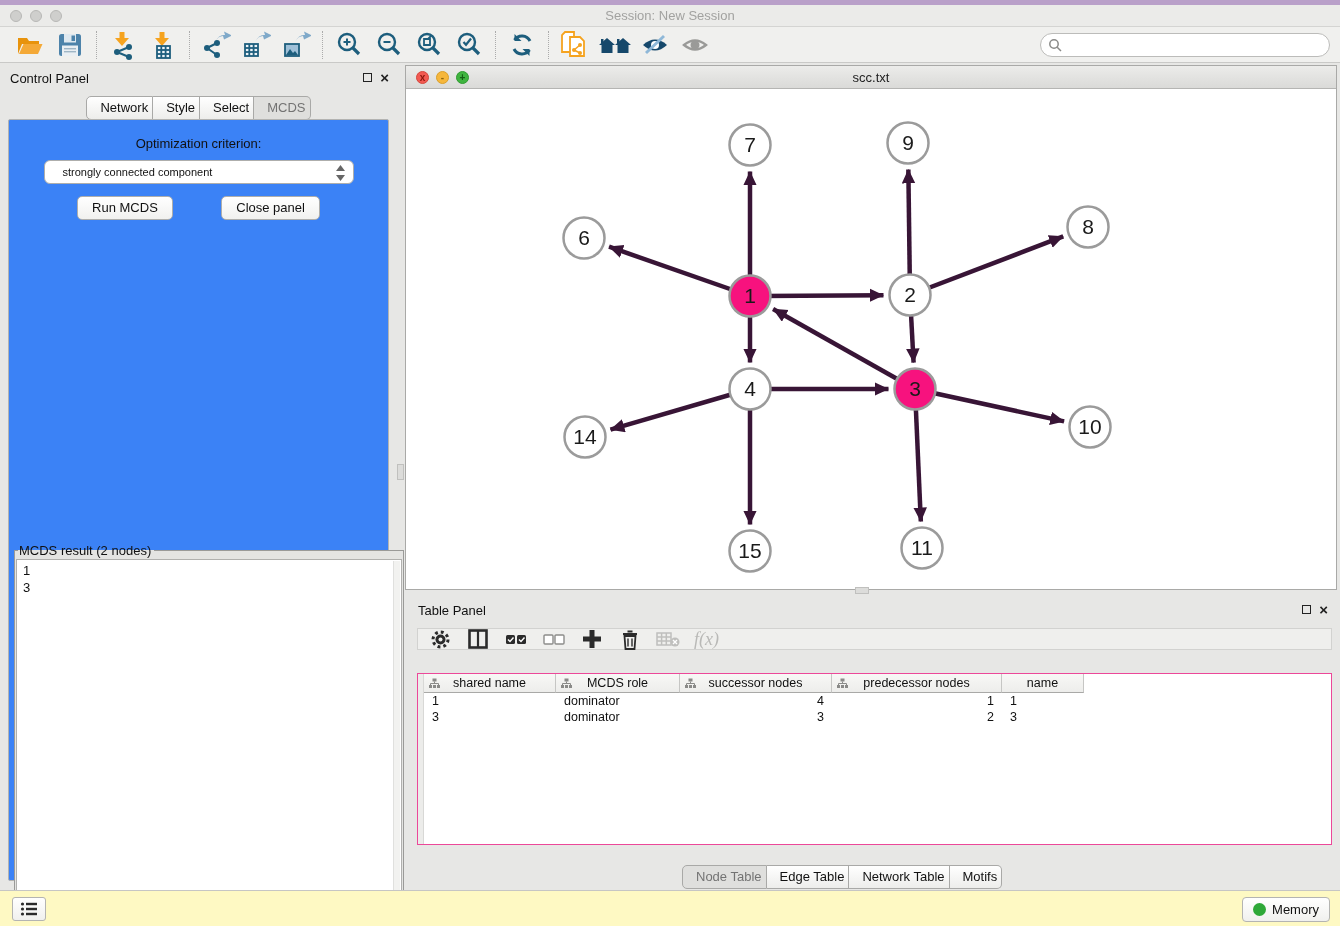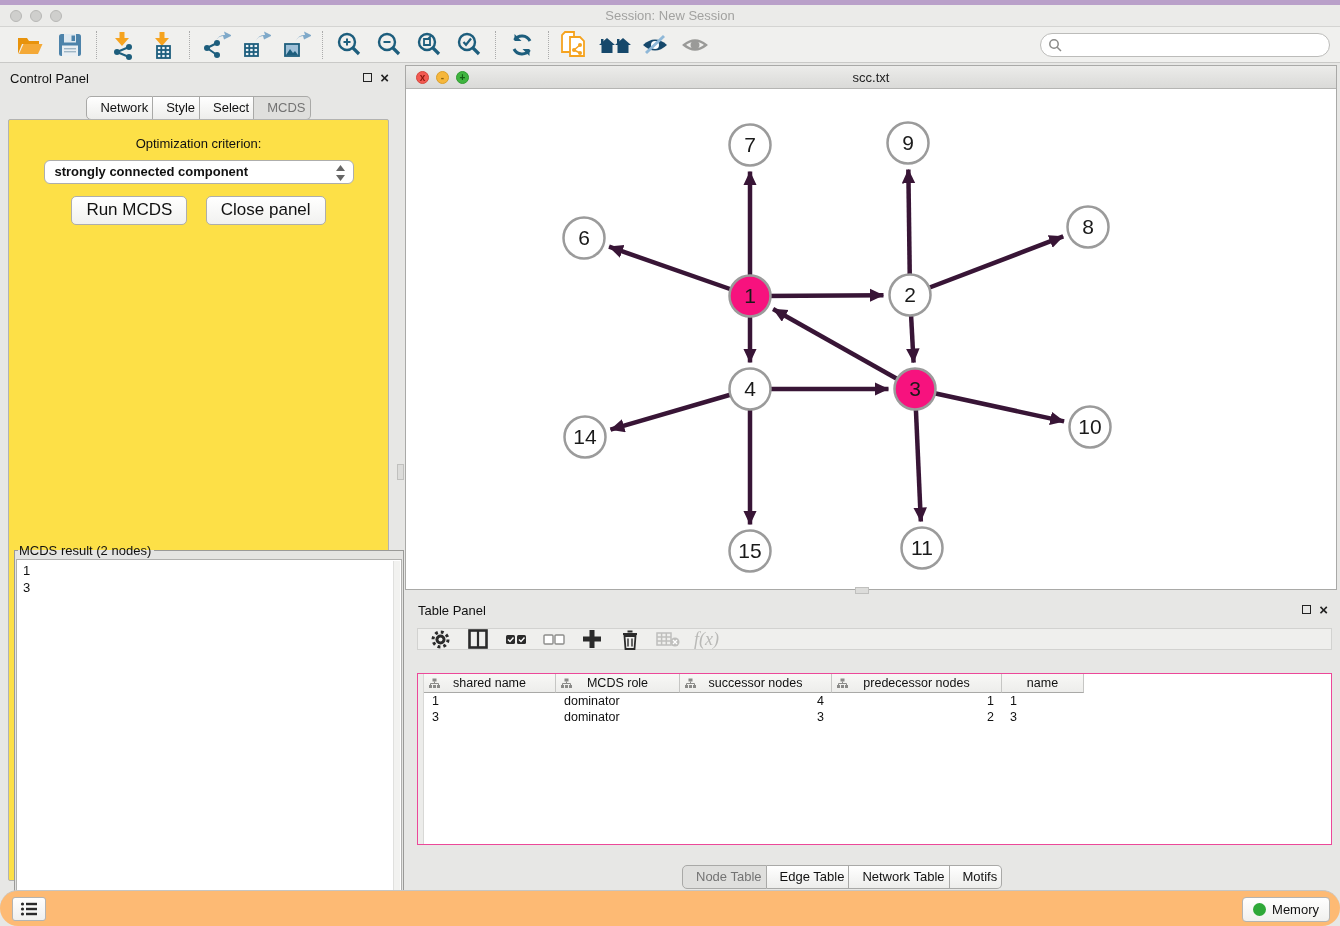--- a/index.html
+++ b/index.html
@@ -34,26 +34,26 @@
   .panel-btns { position:absolute; right:8px; top:9px; display:flex; gap:8px; align-items:center; }
   .btn-maximize { width:9px; height:9px; border:1.5px solid #222; cursor:pointer; }
   .btn-close { font-size:15px; line-height:11px; font-weight:bold; color:#222; cursor:pointer; }
 
   .cp-tabs { position:absolute; left:0; top:33px; width:397px; text-align:center; }
   .jtab { display:inline-block; padding:3px 4px 4px 13px; background:linear-gradient(#ffffff,#ededeb); border:1px solid #a9a9a7; border-left:none; font-size:13px; color:#111; cursor:pointer; vertical-align:top; }
   .jtab.first { border-left:1px solid #a9a9a7; border-radius:5px 0 0 5px; }
   .jtab.last { border-radius:0 5px 5px 0; }
   .jtab.selected { background:#dfdfdd; color:#737373; }
 
-  .cp-body { position:absolute; left:8px; top:56px; width:381px; height:762px; background:#fde047; border:1px solid #b3b3b1; border-radius:2px; }
+  .cp-body { position:absolute; left:8px; top:56px; width:381px; height:762px; background:#3b82f6; border:1px solid #b3b3b1; border-radius:2px; }
   .opt-label { margin-top:16px; text-align:center; font-size:13px; color:#111; }
-  .criterion-select { position:relative; margin:9px auto 0 auto; width:310px; height:24px; background:#fff; border:1px solid #aeaeac; border-radius:6px; font-size:13px; color:#111; line-height:22px; padding-left:10px; cursor:pointer;font-weight:bold; }
+  .criterion-select { position:relative; margin:9px auto 0 auto; width:310px; height:24px; background:#fff; border:1px solid #aeaeac; border-radius:6px; font-size:11px; color:#111; line-height:22px; padding-left:18px; cursor:pointer; }
   .stepper { position:absolute; right:7px; top:3px; }
   .cp-buttons { margin-top:12px; text-align:center; }
-  .jbutton { display:inline-block; padding:3px 14px 4px 14px; background:linear-gradient(#ffffff,#f1f1ef); border:1px solid #aeaeac; border-radius:5px; font-size:17px; color:#111; margin:0 7px; cursor:pointer; }
+  .jbutton { display:inline-block; padding:3px 14px 4px 14px; background:linear-gradient(#ffffff,#f1f1ef); border:1px solid #aeaeac; border-radius:5px; font-size:13px; color:#111; margin:0 22px; cursor:pointer; }
 
   .result-box { position:absolute; left:5px; top:423px; width:390px; height:381px; border:1px solid #9a9a98; margin:0; padding:1px; background:#e4e4e2; }
   .result-box legend { font-size:13px; color:#111; padding:0 3px 0 1px; margin-left:2px; }
   .result-inner { position:relative; width:100%; height:360px; background:#fff; border:1px solid #b0b0ae; }
   .result-text { padding:2px 6px; font-size:13px; color:#111; white-space:pre; line-height:17px; }
   .result-scroll { position:absolute; right:1px; top:1px; width:7px; height:97%; background:#f2f2f0; border-left:1px solid #e0e0de; }
 
   
   .vsplit-handle { position:absolute; left:397px; top:464px; width:7px; height:16px; background:#dcdcda; border:1px solid #c0c0be; }
   .hsplit-handle { position:absolute; left:855px; top:587px; width:14px; height:7px; background:#dcdcda; border:1px solid #c0c0be; }
@@ -81,21 +81,21 @@
   .dt-header { position:absolute; left:6px; top:0; height:19px; display:flex; }
   .dt-hcell { position:relative; height:19px; background:linear-gradient(#f8f8f6,#ededeb); border-right:1px solid #c6c6c4; border-bottom:1px solid #a9a9a7; font-size:12.5px; color:#111; display:flex; align-items:center; justify-content:center; }
   .dt-hcell .hicon { position:absolute; left:5px; top:4px; }
   .dt-rows { position:absolute; left:6px; top:19px; }
   .dt-row { display:flex; height:16px; }
   .dt-cell { font-size:12.5px; color:#111; line-height:16px; padding:0 8px; white-space:nowrap; overflow:hidden; }
 
   .tp-tabs { position:absolute; left:277px; top:270px; }
 
   
-  .statusbar { position:absolute; left:0; top:890px; width:1340px; height:36px; background:#fdba74; border-top:1px solid #c6c6c4;border-radius:18px; }
+  .statusbar { position:absolute; left:0; top:890px; width:1340px; height:36px; background:#fef9c3; border-top:1px solid #c6c6c4; }
   .sb-list-btn { position:absolute; left:12px; top:6px; width:34px; height:24px; background:linear-gradient(#ffffff,#f0f0ee); border:1px solid #b4b4b2; border-radius:3px; display:flex; align-items:center; justify-content:center; cursor:pointer; }
   .memory-btn { position:absolute; right:10px; top:6px; height:25px; background:linear-gradient(#ffffff,#f0f0ee); border:1px solid #b4b4b2; border-radius:4px; display:flex; align-items:center; gap:6px; padding:0 10px; font-size:13px; color:#111; cursor:pointer; }
   .memory-dot { width:13px; height:13px; border-radius:50%; background:#2ea838; }
 
   svg { display:block; }
 </style>
 </head>
 <body>
 
 <div class="app">

